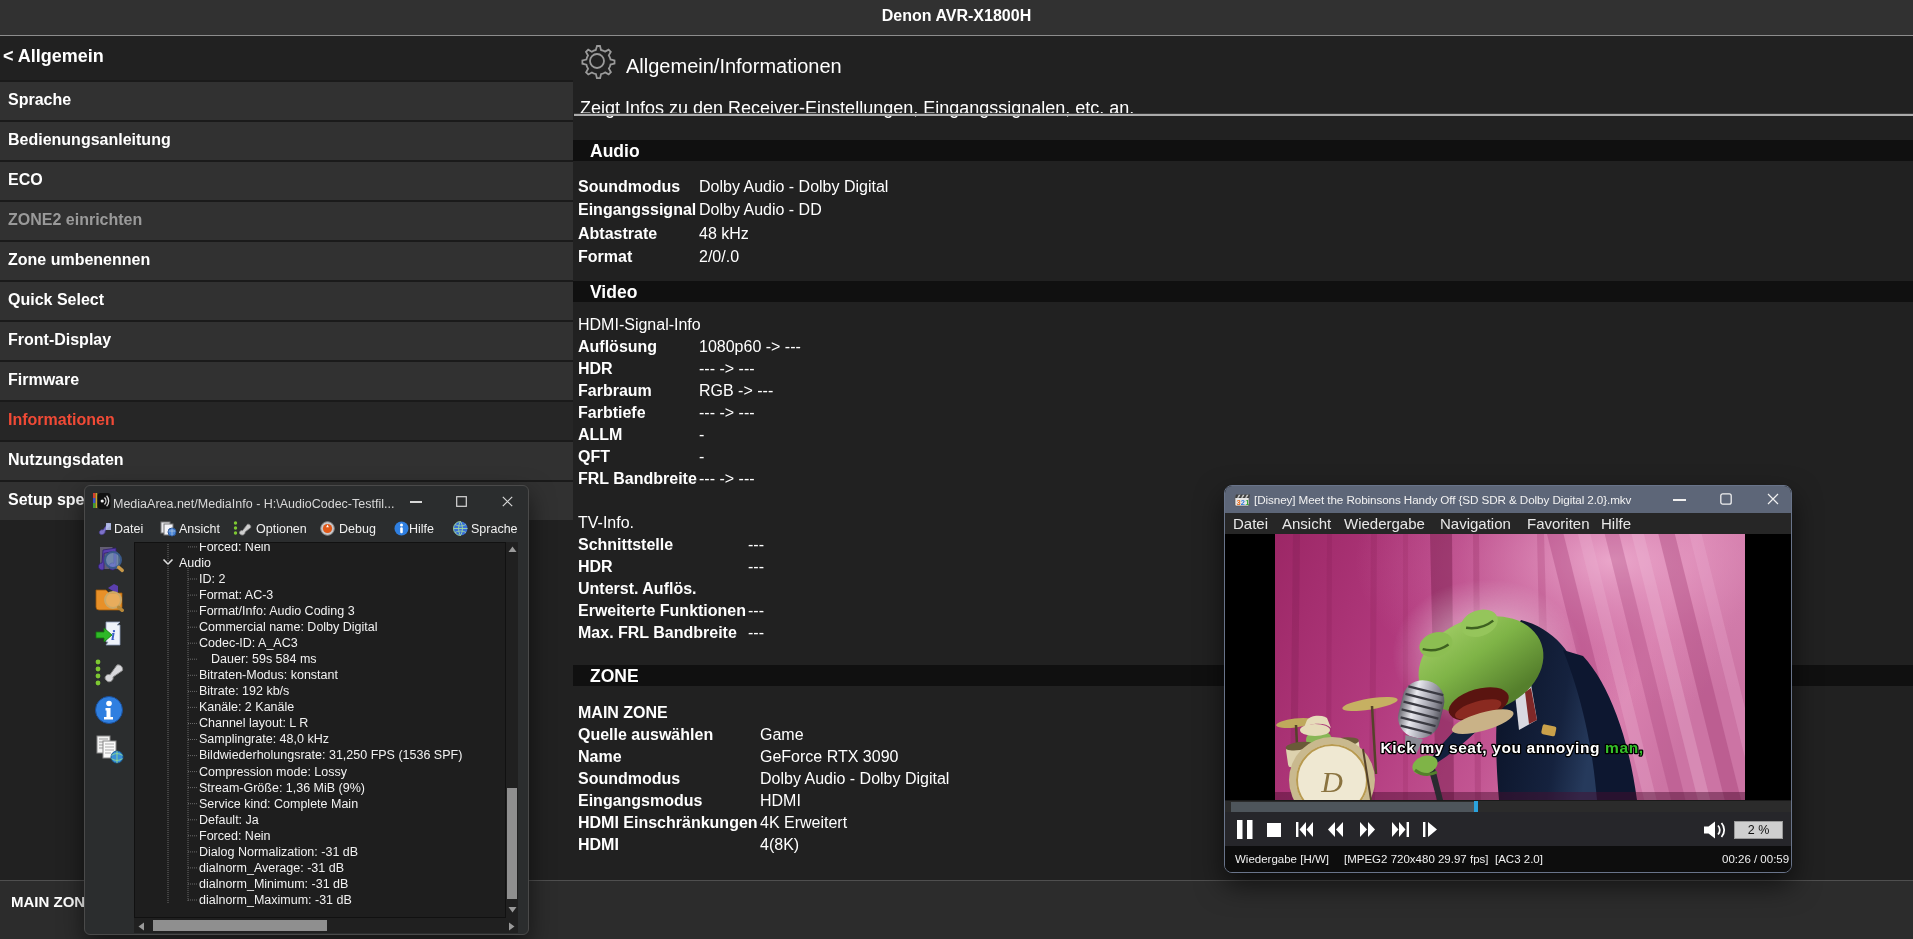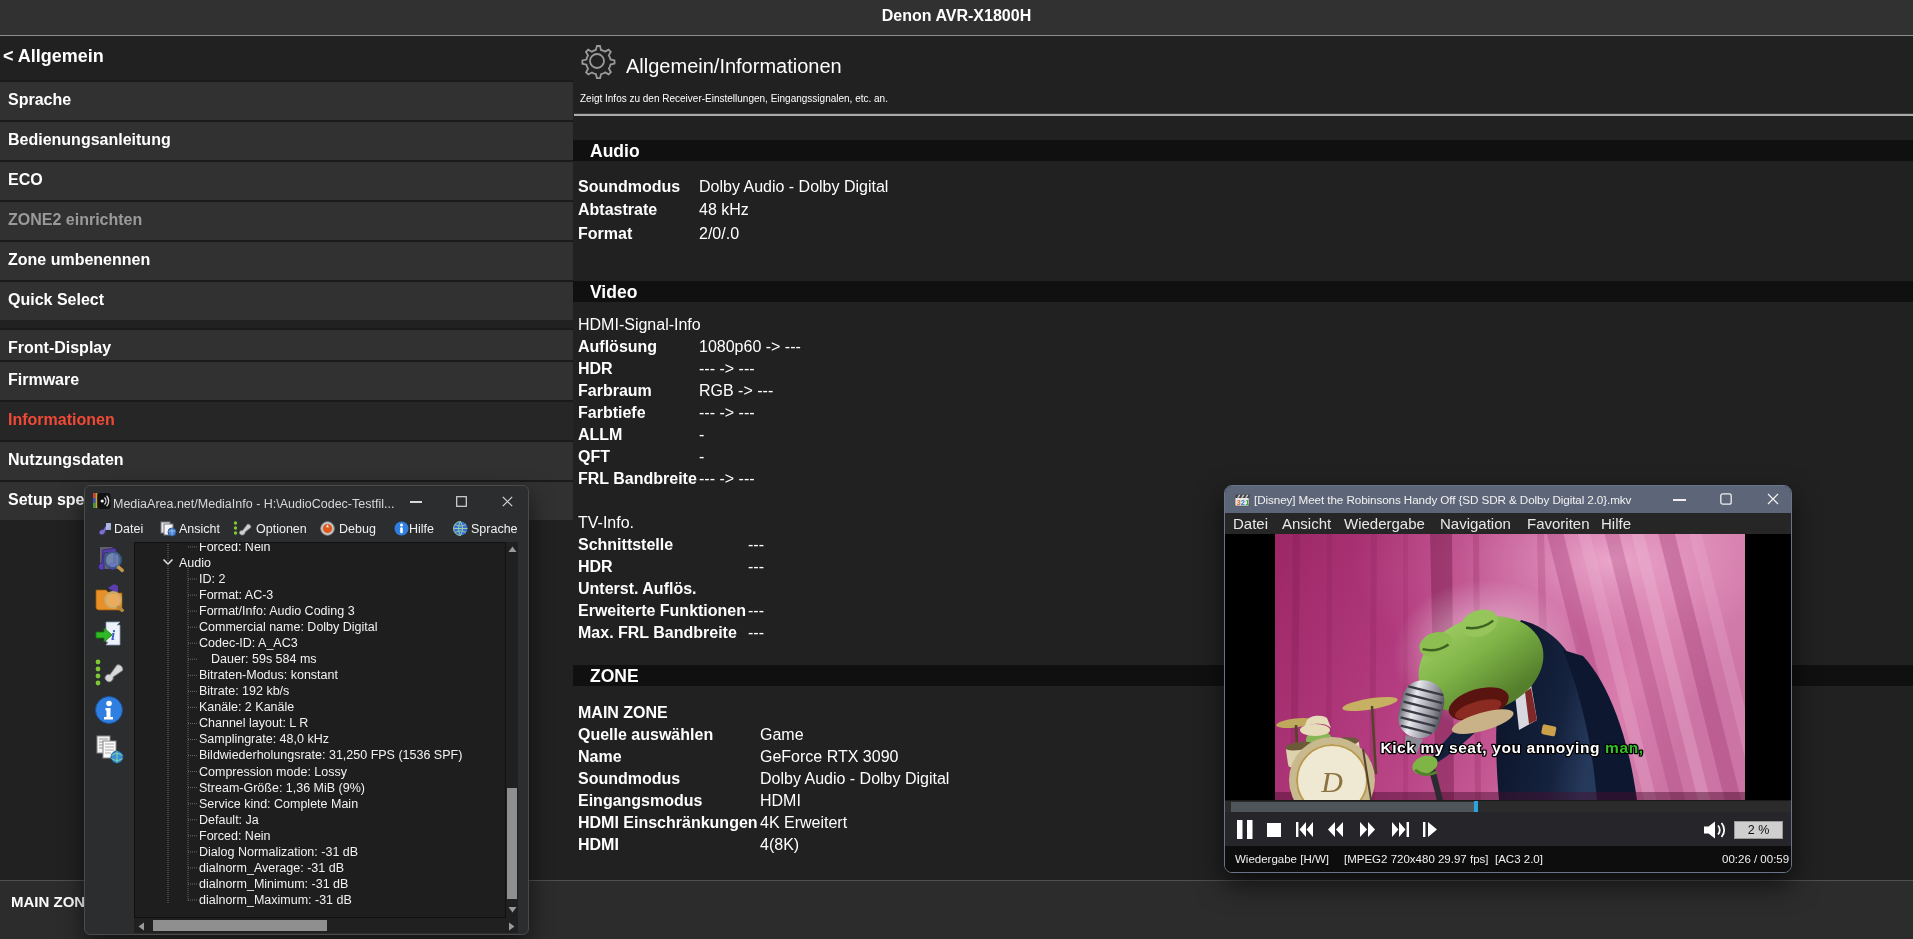--- a/index.html
+++ b/index.html
@@ -16,21 +16,21 @@
   
   #sidehead { left:0; top:36px; width:573px; height:44px; background:#212121;
     color:#fff; font-size:18px; font-weight:bold; line-height:40px; padding-left:3px; }
   .mitem { left:0; width:573px; height:40px; background:#313131;
     border-top:2px solid #1a1a1a; color:#fff; font-size:16px; font-weight:bold;
     line-height:36px; padding-left:8px; }
 
   
   #mainhdr { left:573px; top:36px; width:1340px; height:77px; background:#212121; }
   #mtitle { left:626px; top:56px; color:#fff; font-size:20px; line-height:20px; }
-  #msub { left:580px; top:90px; color:#fff; font-size:10px; line-height:17px; }
+  #msub { left:580px; top:100px; color:#fff; font-size:18px; line-height:17px; }
   #msep { left:574px; top:113px; width:1339px; height:3px;
     background:linear-gradient(#3a3a3a 33%, #ababab 33%); }
 
   .secbar { left:573px; width:1340px; height:21px; background:#101010;
     color:#fff; font-size:17.5px; font-weight:bold; line-height:22px; padding-left:17px; }
   .row { position:absolute; left:578px; color:#fff; font-size:16px; white-space:nowrap; }
 
   #footer { left:0; top:880px; width:1913px; height:59px; background:#2c2c2c;
     border-top:1px solid #4f4f4f; }
   #footer span { position:absolute; left:11px; top:12px; color:#fff; font-size:15px; font-weight:bold; line-height:18px; }
@@ -69,40 +69,41 @@
 <div id="page">
   <div class="abs" id="topbar">Denon AVR-X1800H</div>
 
   <div class="abs" id="sidehead">&lt; Allgemein</div>
   <div class="abs mitem" style="top:80px;">Sprache</div>
   <div class="abs mitem" style="top:120px;">Bedienungsanleitung</div>
   <div class="abs mitem" style="top:160px;">ECO</div>
   <div class="abs mitem" style="top:200px; color:#9a9a9a;">ZONE2 einrichten</div>
   <div class="abs mitem" style="top:240px;">Zone umbenennen</div>
   <div class="abs mitem" style="top:280px;">Quick Select</div>
-  <div class="abs mitem" style="top:328px;padding-left:8px;">Front-Display</div>
+  <div class="abs mitem" style="top:320px;padding-left:8px;">Front-Display</div>
   <div class="abs mitem" style="top:360px;">Firmware</div>
   <div class="abs mitem" style="top:400px; color:#f04a36; background:#262626;">Informationen</div>
   <div class="abs mitem" style="top:440px;">Nutzungsdaten</div>
   <div class="abs mitem" style="top:480px;">Setup sperren</div>
 
   <div class="abs" id="mainhdr"></div>
   <svg class="abs" id="gear" style="left:578px; top:42px;" width="38" height="38" viewBox="0 0 38 38">
     <g fill="none" stroke="#9a9a9a" stroke-width="1.8">
       <path d="M19 4 l3 0 1 4 a11.5 11.5 0 0 1 4 1.6 l3.6-2 2.2 2.2 -2 3.6 a11.5 11.5 0 0 1 1.7 4 l4 1 0 3.2 -4 1 a11.5 11.5 0 0 1 -1.6 4 l2 3.6 -2.2 2.2 -3.6-2 a11.5 11.5 0 0 1 -4 1.7 l-1 4 -3.2 0 -1-4 a11.5 11.5 0 0 1 -4-1.6 l-3.6 2 -2.2-2.2 2-3.6 a11.5 11.5 0 0 1 -1.7-4 l-4-1 0-3.2 4-1 a11.5 11.5 0 0 1 1.6-4 l-2-3.6 2.2-2.2 3.6 2 a11.5 11.5 0 0 1 4-1.7 z"></path>
       <circle cx="19" cy="19" r="7"></circle>
     </g>
   </svg>
   <div class="abs" id="mtitle">Allgemein/Informationen</div>
   <div class="abs" id="msub">Zeigt Infos zu den Receiver-Einstellungen, Eingangssignalen, etc. an.</div>
   <div class="abs" id="msep"></div>
 
   <div class="abs secbar" style="top:140px;">Audio</div>
   <div class="row" style="top:175px; line-height:23.4px;">
     <div><span style="font-weight:bold; display:inline-block; width:121px;">Soundmodus</span>Dolby Audio - Dolby Digital</div>
+    <div><span style="font-weight:bold; display:inline-block; width:121px;">Eingangssignal</span>Dolby Audio - DD</div>
     <div><span style="font-weight:bold; display:inline-block; width:121px;">Abtastrate</span>48 kHz</div>
     <div><span style="font-weight:bold; display:inline-block; width:121px;">Format</span>2/0/.0</div>
   </div>
 
   <div class="abs secbar" style="top:281px;">Video</div>
   <div class="row" style="top:313.9px; line-height:22px;">
     <div>HDMI-Signal-Info</div>
     <div><span style="font-weight:bold; display:inline-block; width:121px;">Auflösung</span>1080p60 -&gt; ---</div>
     <div><span style="font-weight:bold; display:inline-block; width:121px;">HDR</span>--- -&gt; ---</div>
     <div><span style="font-weight:bold; display:inline-block; width:121px;">Farbraum</span>RGB -&gt; ---</div>

